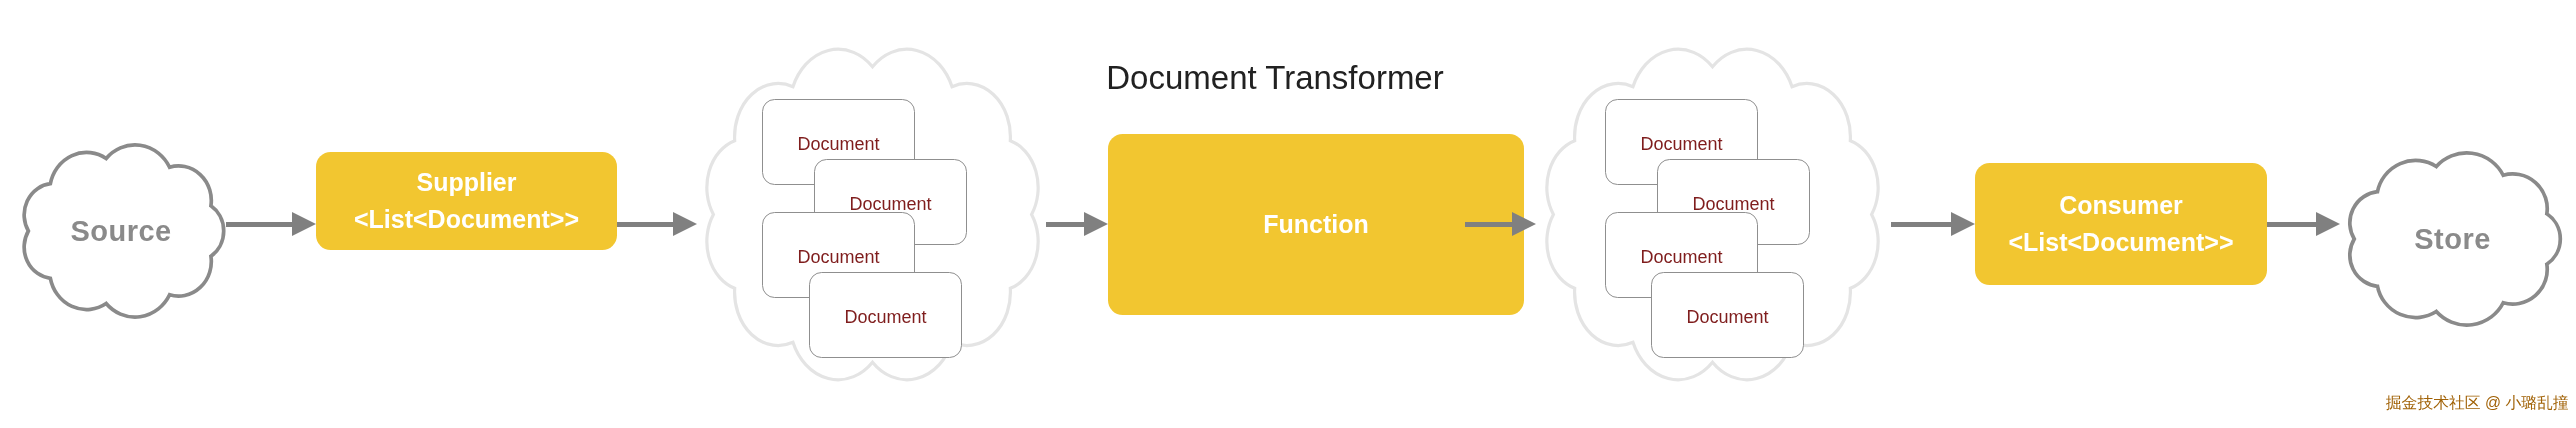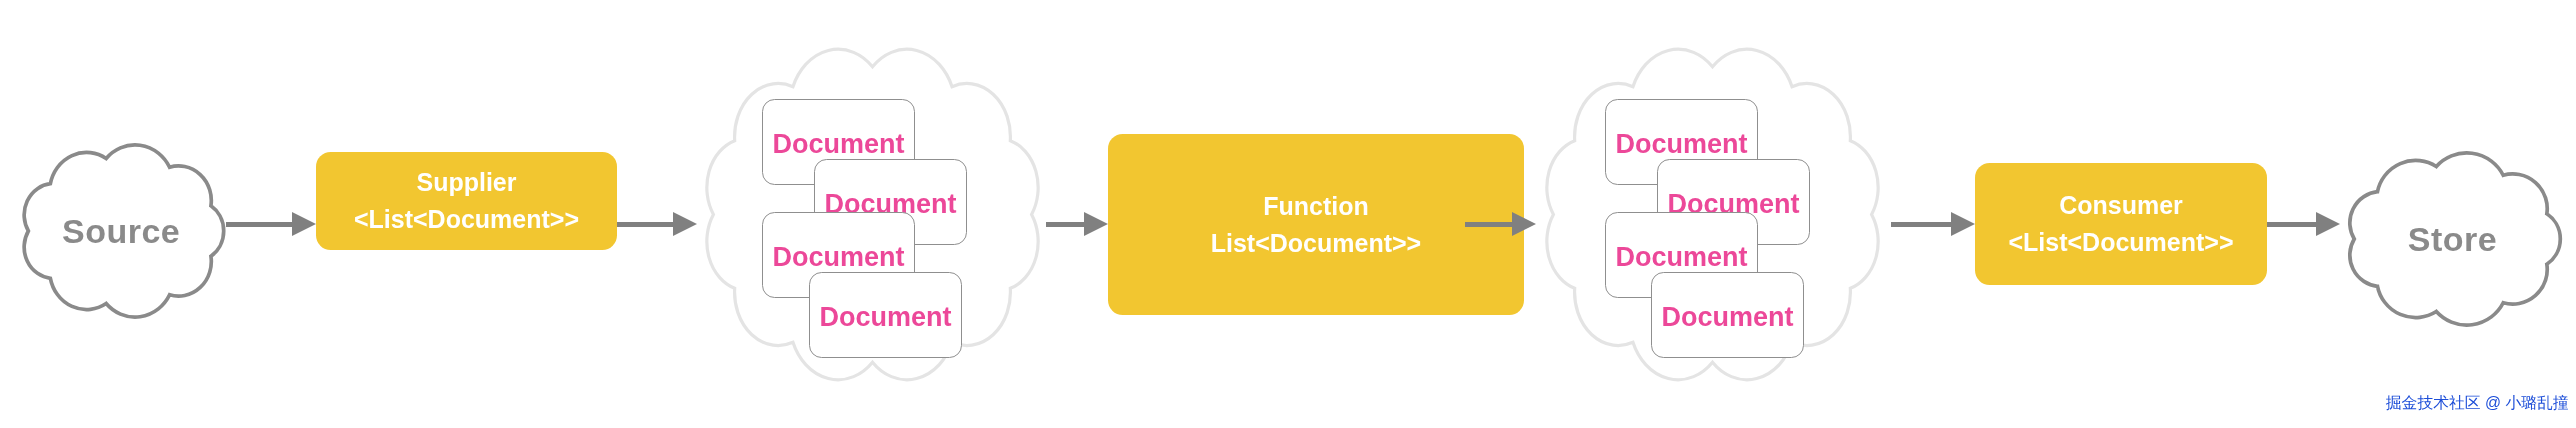--- a/index.html
+++ b/index.html
@@ -22,21 +22,21 @@
     position: absolute;
     left: 0; top: 0;
     width: 100%; height: 100%;
     overflow: visible;
   }
   .cloud.dark svg.cloud-shape  { fill: #ffffff; stroke: #8a8a8a; stroke-width: 3.7px; }
   .cloud.light svg.cloud-shape { fill: #ffffff; stroke: #e4e4e4; stroke-width: 3.2px; }
   .cloud-label {
     position: absolute; inset: 0;
     display: flex; align-items: center; justify-content: center;
-    font-size: 34px; font-weight: bold; color: #8a8a8a;
+    font-size: 29px; font-weight: bold; color: #8a8a8a;
     letter-spacing: 0.5px;
   }
 
   
   .stage-title {
     position: absolute;
     width: 420px;
     text-align: center;
     font-size: 33px;
     font-weight: 400;
@@ -82,32 +82,32 @@
     position: absolute;
     width: 153px; height: 86px;
     background: #ffffff;
     border: 1.6px solid #8f8f8f;
     border-radius: 12.6px;
     display: flex; align-items: center; justify-content: center;
     box-sizing: border-box;
     padding-top: 5.3px;
   }
   .doc-card span {
-    font-size: 27px;
-    font-weight: bold;
-    color: #ec4899;
+    font-size: 18px;
+    font-weight: normal;
+    color: #7f1d1d;
     white-space: nowrap;
   }
 
   
   .watermark {
     position: absolute;
     right: 7.4px; top: 393px;
     font-size: 15.8px;
-    color: #1d4ed8;
+    color: #a16207;
     text-shadow: 1.1px 1.1px 0 #ffffff;
     white-space: nowrap;
   }
 </style>
 </head>
 <body>
 
 <div class="canvas">
 
   <svg width="0" height="0" style="position:absolute" aria-hidden="true">
@@ -155,23 +155,23 @@
   </div>
   <div class="doc-card" style="left:809px; top:272px">
     <span>Document</span>
   </div>
 
   <div class="arrow" style="left:1046px; top:212px; width:62px">
     <div class="shaft"></div>
     <div class="head"></div>
   </div>
 
+  <div class="stage-title" style="left:1065px; top:59px">Document Transformer</div>
   <div class="pill" style="left:1108px; top:134px; width:416px; height:181px">
     <div class="pill-line">Function</div>
-    <div class="pill-line">List&lt;Document&gt;&gt;</div>
   </div>
 
   <div class="arrow" style="left:1465px; top:212px; width:71px">
     <div class="shaft"></div>
     <div class="head"></div>
   </div>
 
   <div class="cloud light" style="left:1535px; top:36px; width:355px; height:357px">
     <svg class="cloud-shape" viewBox="14 8 212 174" preserveAspectRatio="none">
         <use href="#cloud12"></use>

